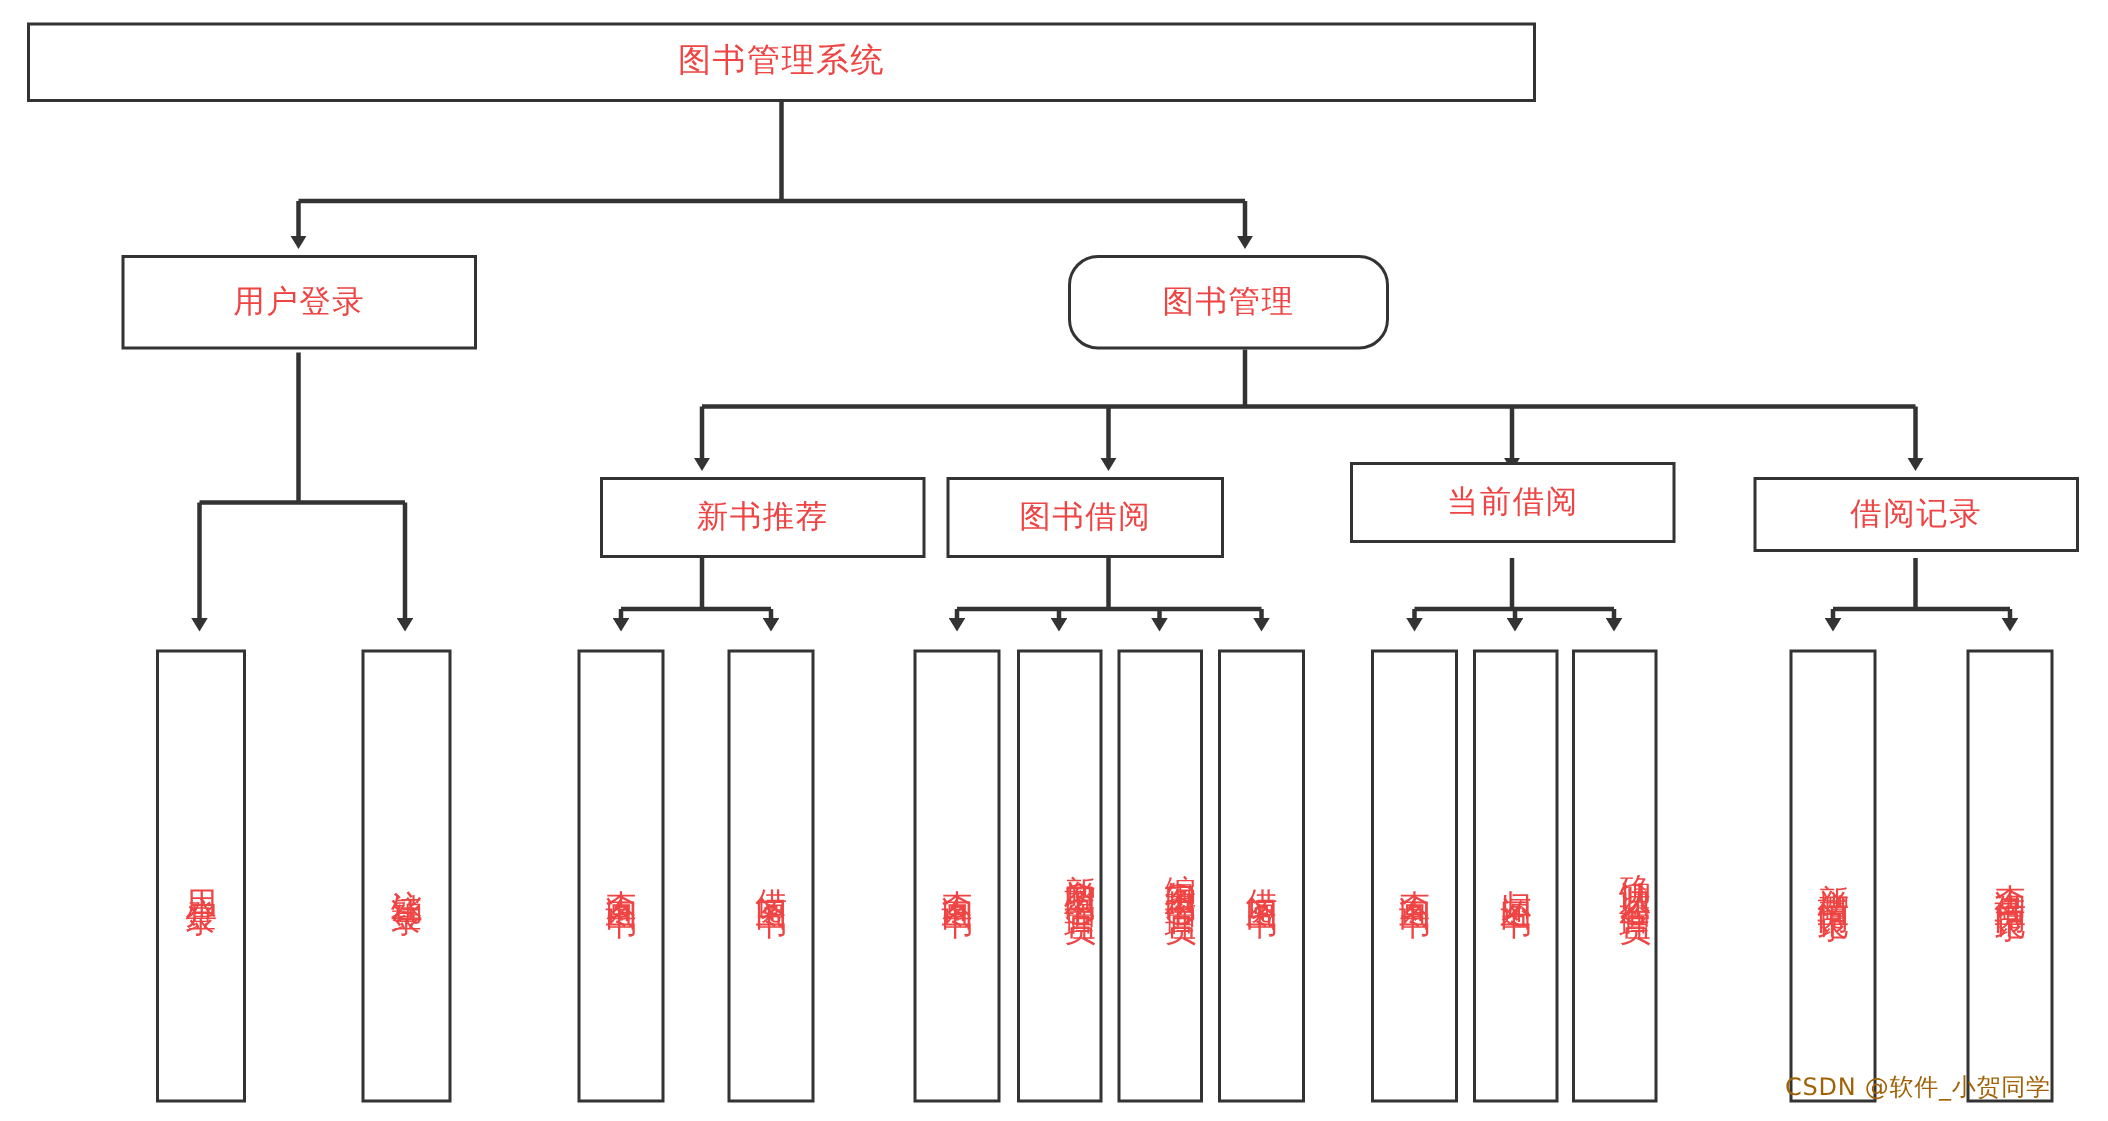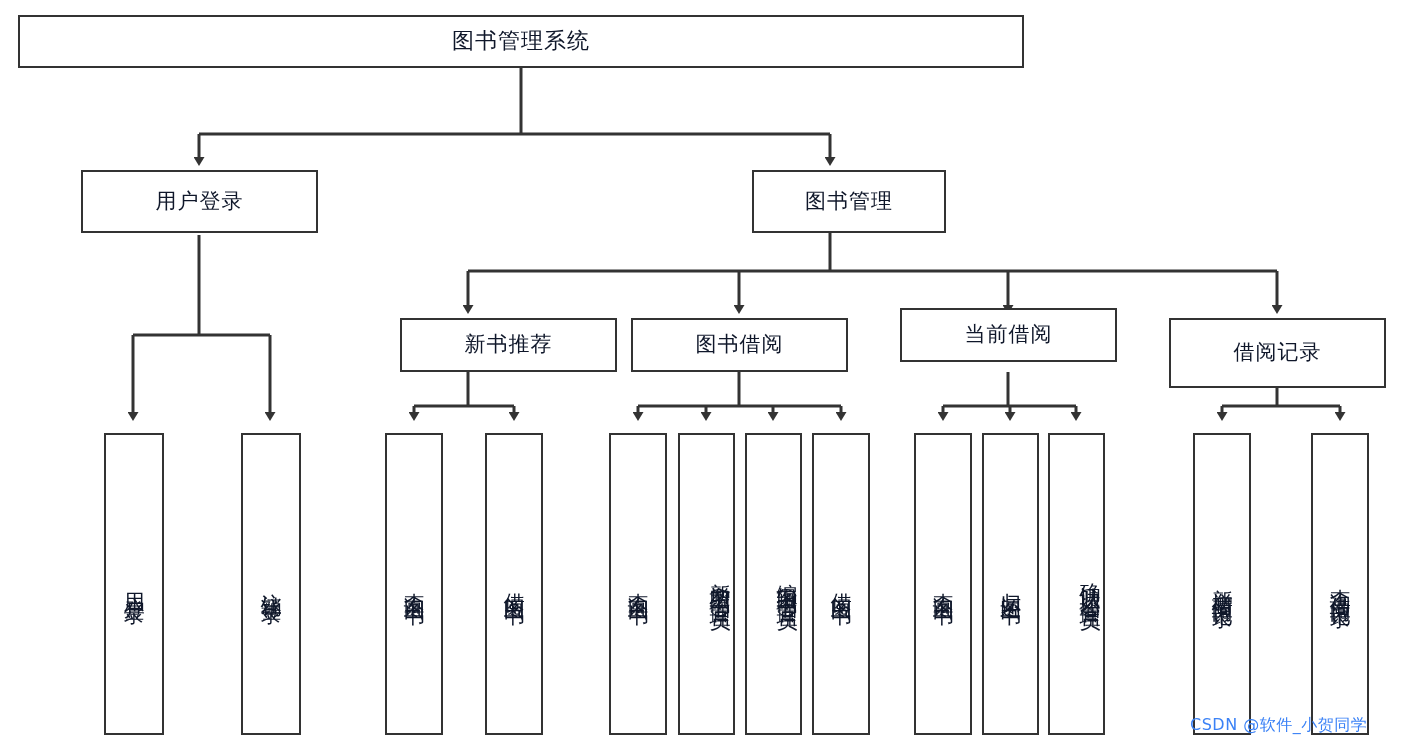--- a/index.html
+++ b/index.html
@@ -27,21 +27,21 @@
     pointer-events: none;
   }
   .node {
     position: absolute;
     box-sizing: border-box;
     background: #ffffff;
     border: 2.5px solid #333333;
     display: flex;
     align-items: center;
     justify-content: center;
-    color: #0f172a;
+    color: #ef4444;
   }
   .node.horiz {
     font-size: 21px;
     letter-spacing: 1px;
     line-height: 1.2;
   }
   .node.root {
     font-size: 22px;
   }
   .node.vert {
@@ -51,21 +51,21 @@
     letter-spacing: 4px;
     line-height: 1.25;
     padding: 6px 0;
   }
   .node.vert.top-align {
     align-items: flex-start;
   }
   .watermark {
     position: absolute;
     font-size: 16px;
-    color: #3b82f6;
+    color: #a16207;
     letter-spacing: 0.5px;
     white-space: nowrap;
     user-select: none;
   }
 </style>
 </head>
 <body>
 
 <div id="canvas">
 
@@ -119,34 +119,34 @@
     </g>
   </svg>
 
   <div class="node horiz root" style="left:18px; top:15px; width:1006px; height:53px;">
     <span>图书管理系统</span>
   </div>
 
   <div class="node horiz" style="left:81px; top:170px; width:237px; height:63px;">
     <span>用户登录</span>
   </div>
-  <div class="node horiz" style="left:752px; top:170px; width:194px; height:63px;">
+  <div class="node horiz" style="left:712px; top:170px; width:214px; height:63px;border-radius:20px;">
     <span>图书管理</span>
   </div>
 
   <div class="node horiz" style="left:360px; top:318px; width:217px; height:54px;margin-left:40px;">
     <span>新书推荐</span>
   </div>
-  <div class="node horiz" style="left:631px; top:318px; width:217px; height:54px;">
+  <div class="node horiz" style="left:631px; top:318px; width:185px; height:54px;">
     <span>图书借阅</span>
   </div>
   <div class="node horiz" style="left:900px; top:308px; width:217px; height:54px;">
     <span>当前借阅</span>
   </div>
-  <div class="node horiz" style="left:1169px; top:318px; width:217px; height:70px;">
+  <div class="node horiz" style="left:1169px; top:318px; width:217px; height:50px;">
     <span>借阅记录</span>
   </div>
 
   <div class="node vert" style="left:104px; top:433px; width:60px; height:302px;">
     <span>用户登录</span>
   </div>
   <div class="node vert" style="left:241px; top:433px; width:60px; height:302px;">
     <span>注销登录</span>
   </div>
 

